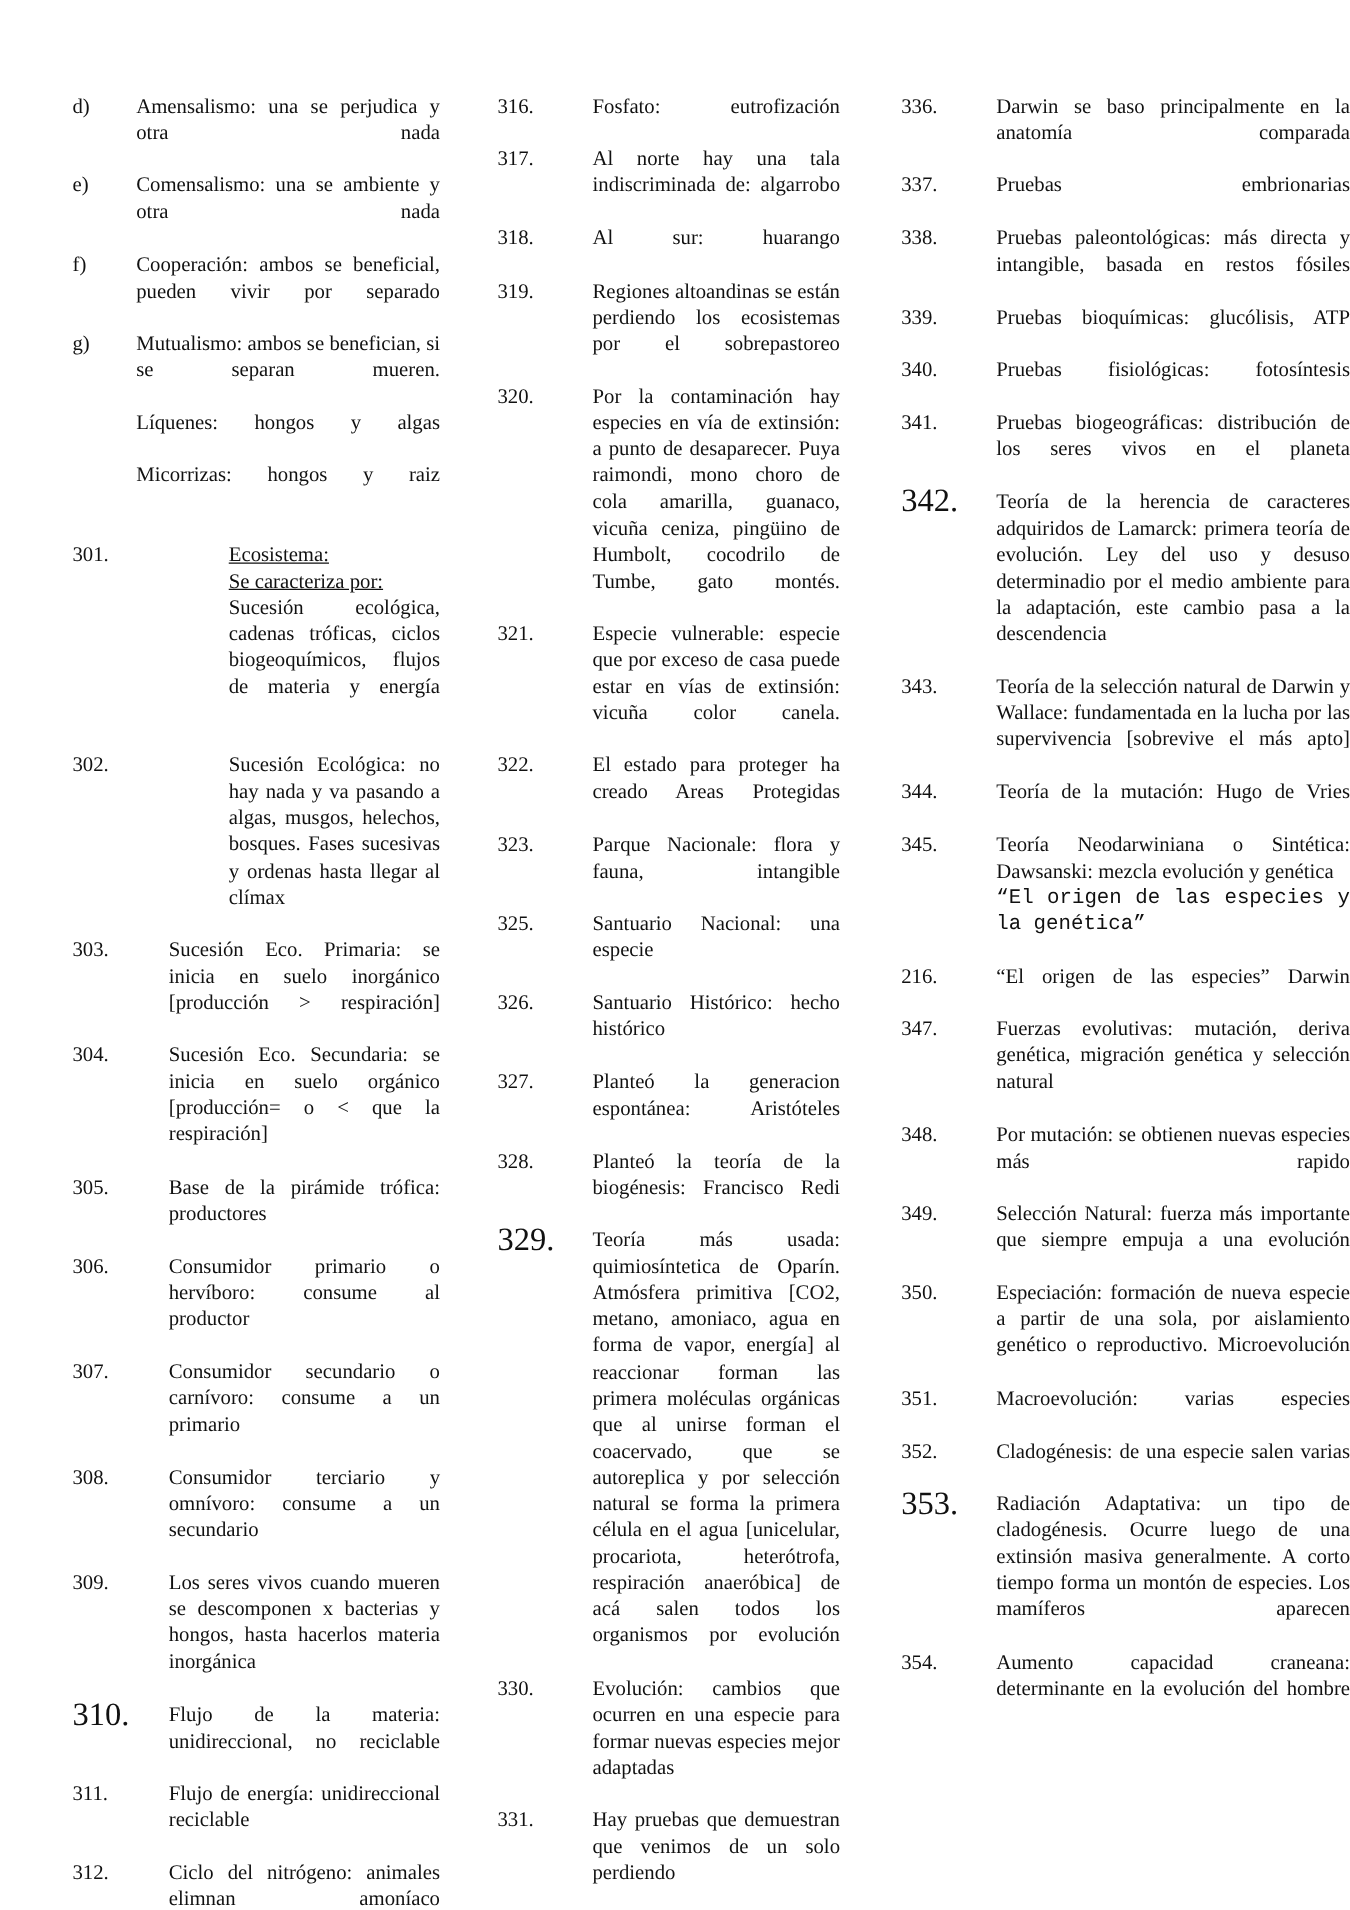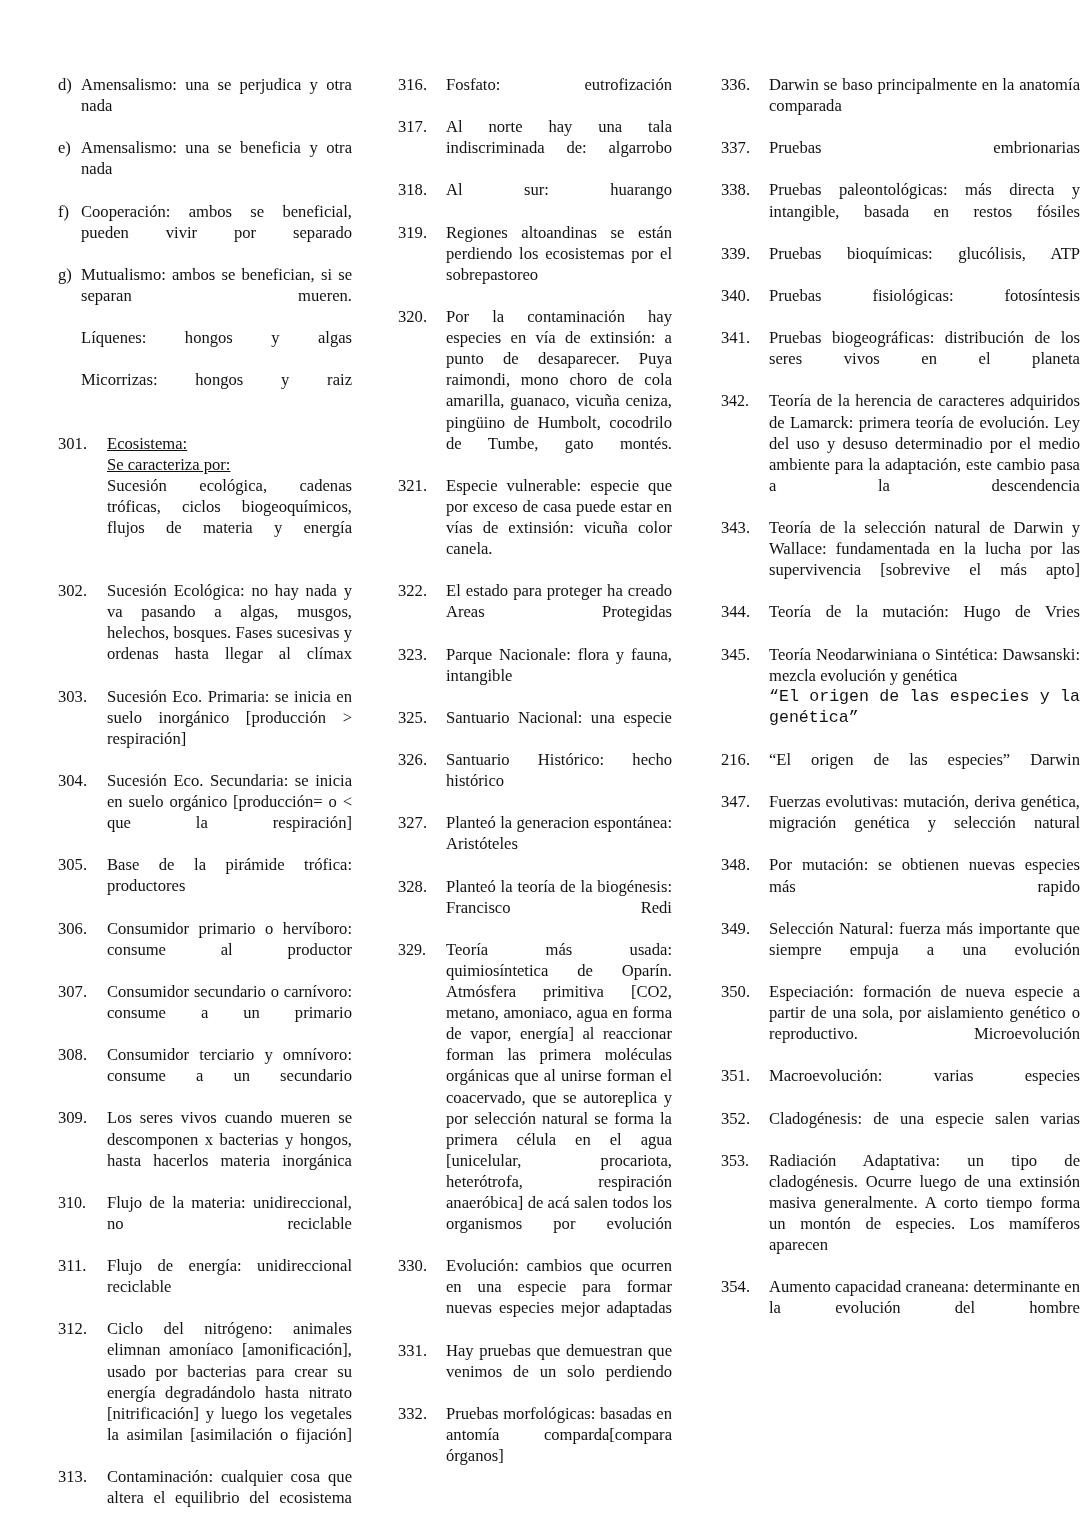--- a/index.html
+++ b/index.html
@@ -52,56 +52,57 @@
   .col-1 .lettered .marker { width: 23px; }
   .col-1 .numbered .marker { width: 49px; }
   .col-2 .numbered .marker { width: 48px; }
   .col-3 .numbered .marker { width: 48px; }
 
   .body-text {
     flex: 1 1 auto;
     text-align: justify;
     text-justify: inter-word;
     hyphens: none;
+    margin-left: 28px;
     -webkit-hyphens: none;
   }
   .body-text .last-line,
   .body-text > span.block {
     display: block;
     font-family: Liberation Mono, monospace;
   }
   
   .body-text.jlast::after {
     content: "";
     display: inline-block;
     width: 100%;
     height: 0;
   }
 
-  .marker.big { font-size: 16px; line-height: 21.1px; }
-
-  .gap-before { margin-top: 21px; }
+  .marker.big { font-size: 26px; line-height: 21.1px; }
+
+  .gap-before { margin-top: 21px; gap: 48px; }
 
   .nowrapline { display: block; text-align: left; text-decoration: underline; }
 </style>
 </head>
 <body>
 
 <div class="page">
   <div class="columns">
 
     <div class="col col-1">
       <div class="lettered">
           <div class="item">
             <span class="marker">d)</span>
             <span class="body-text jlast">Amensalismo: una se perjudica y otra nada</span>
           </div>
           <div class="item">
             <span class="marker">e)</span>
-            <span class="body-text jlast">Amensalismo: una se beneficia y otra nada</span>
+            <span class="body-text jlast">Comensalismo: una se ambiente y otra nada</span>
           </div>
           <div class="item">
             <span class="marker">f)</span>
             <span class="body-text jlast">Cooperación: ambos se beneficial, pueden vivir por separado</span>
           </div>
           <div class="item">
             <span class="marker">g)</span>
             <span class="body-text jlast">Mutualismo: ambos se benefician, si se separan mueren.</span>
           </div>
           <div class="item">

